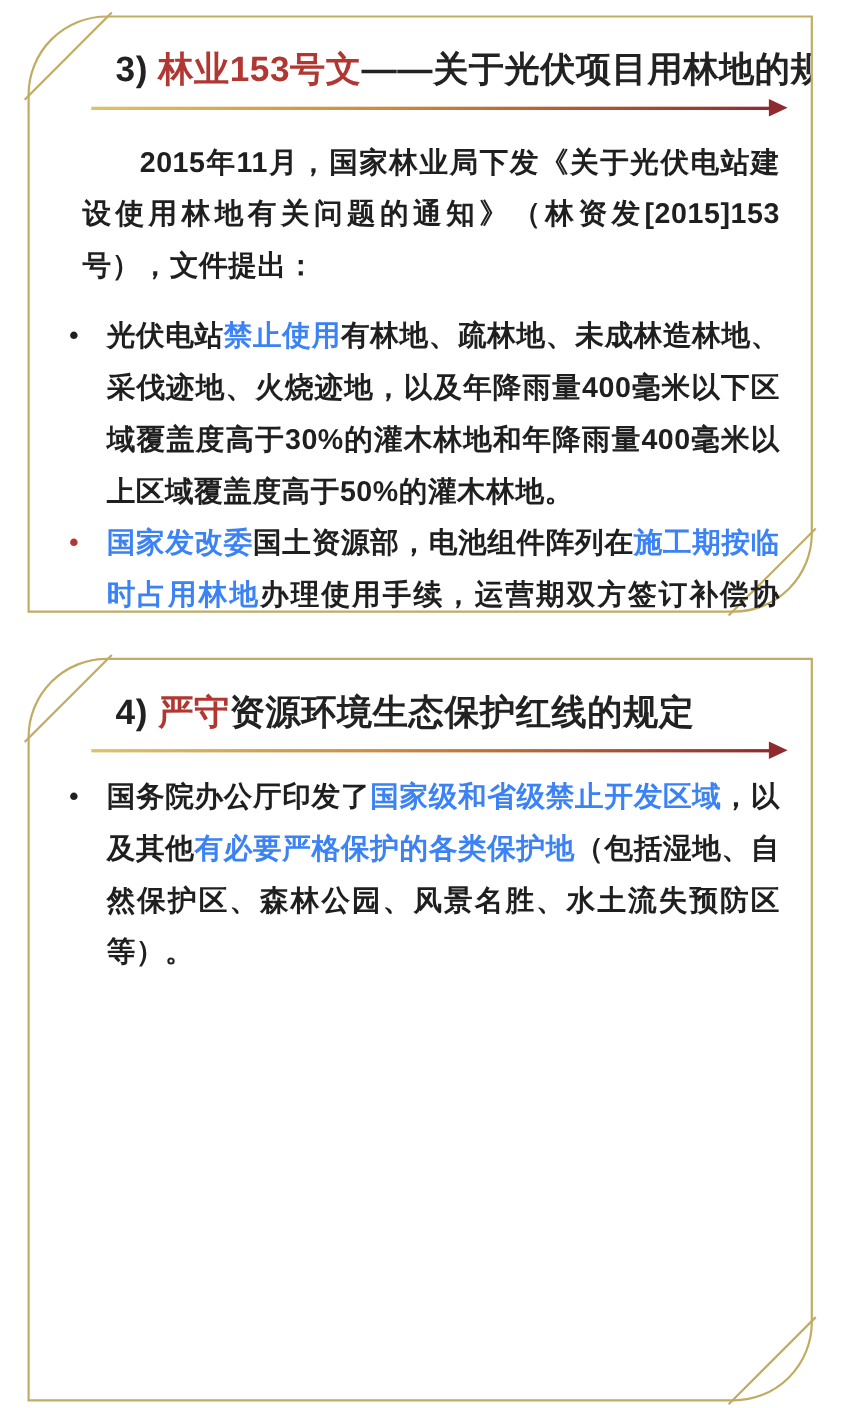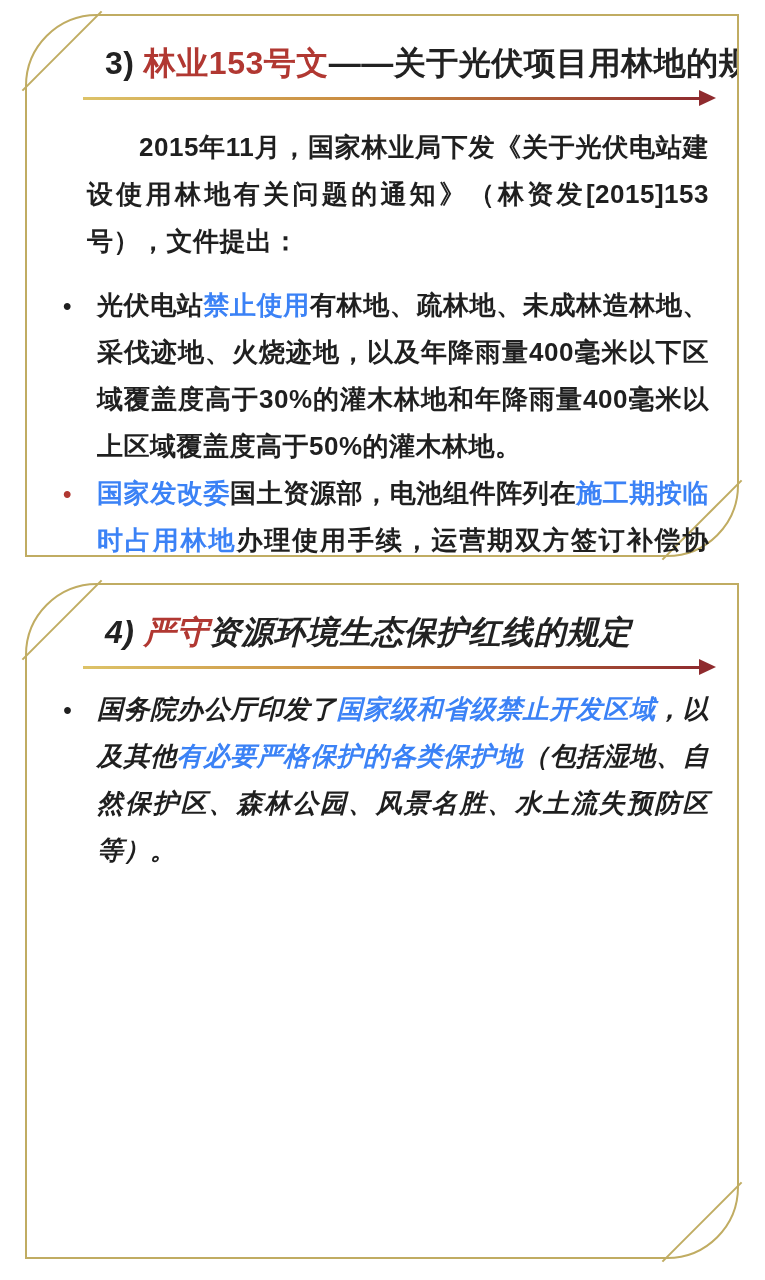--- a/index.html
+++ b/index.html
@@ -16,21 +16,21 @@
   .card {
     position: absolute;
     left: 25px;
     width: 714px;
     box-sizing: border-box;
     border: 2px solid #c0ac62;
     border-radius: 72px 0 72px 0;
     background: #ffffff;
   }
   #card-1 { top: 14px;  height: 543px; }
-  #card-2 { top: 583px; height: 676px; font-style: italic; }
+  #card-2 { top: 598px; height: 676px; }
 
   
   .corner-chord {
     position: absolute;
     width: 112px; height: 2px;
     background: #c0ac62;
   }
   .corner-chord.tl { left: -21px; top: 34px;   transform: rotate(-45deg); }
   .corner-chord.br { right: -21px; bottom: 34px; transform: rotate(-45deg); }
 
@@ -61,21 +61,21 @@
   .arrow-head {
     position: absolute;
     right: -15px; top: -7px;
     width: 0; height: 0;
     border-left: 17px solid #8f2b2e;
     border-top: 8px solid transparent;
     border-bottom: 8px solid transparent;
   }
 
   .intro {
-    margin: 24px 0 0 16px;
+    margin: 24px 0 0 4px;
     font-size: 26px;
     line-height: 47px;
     font-weight: 600;
     color: #1f1f1f;
     text-indent: 2em;
     text-align: justify;
     letter-spacing: 0.5px;
   }
   .intro .red, .bullet .red { color: #3b82f6; font-weight: 800; }
 

